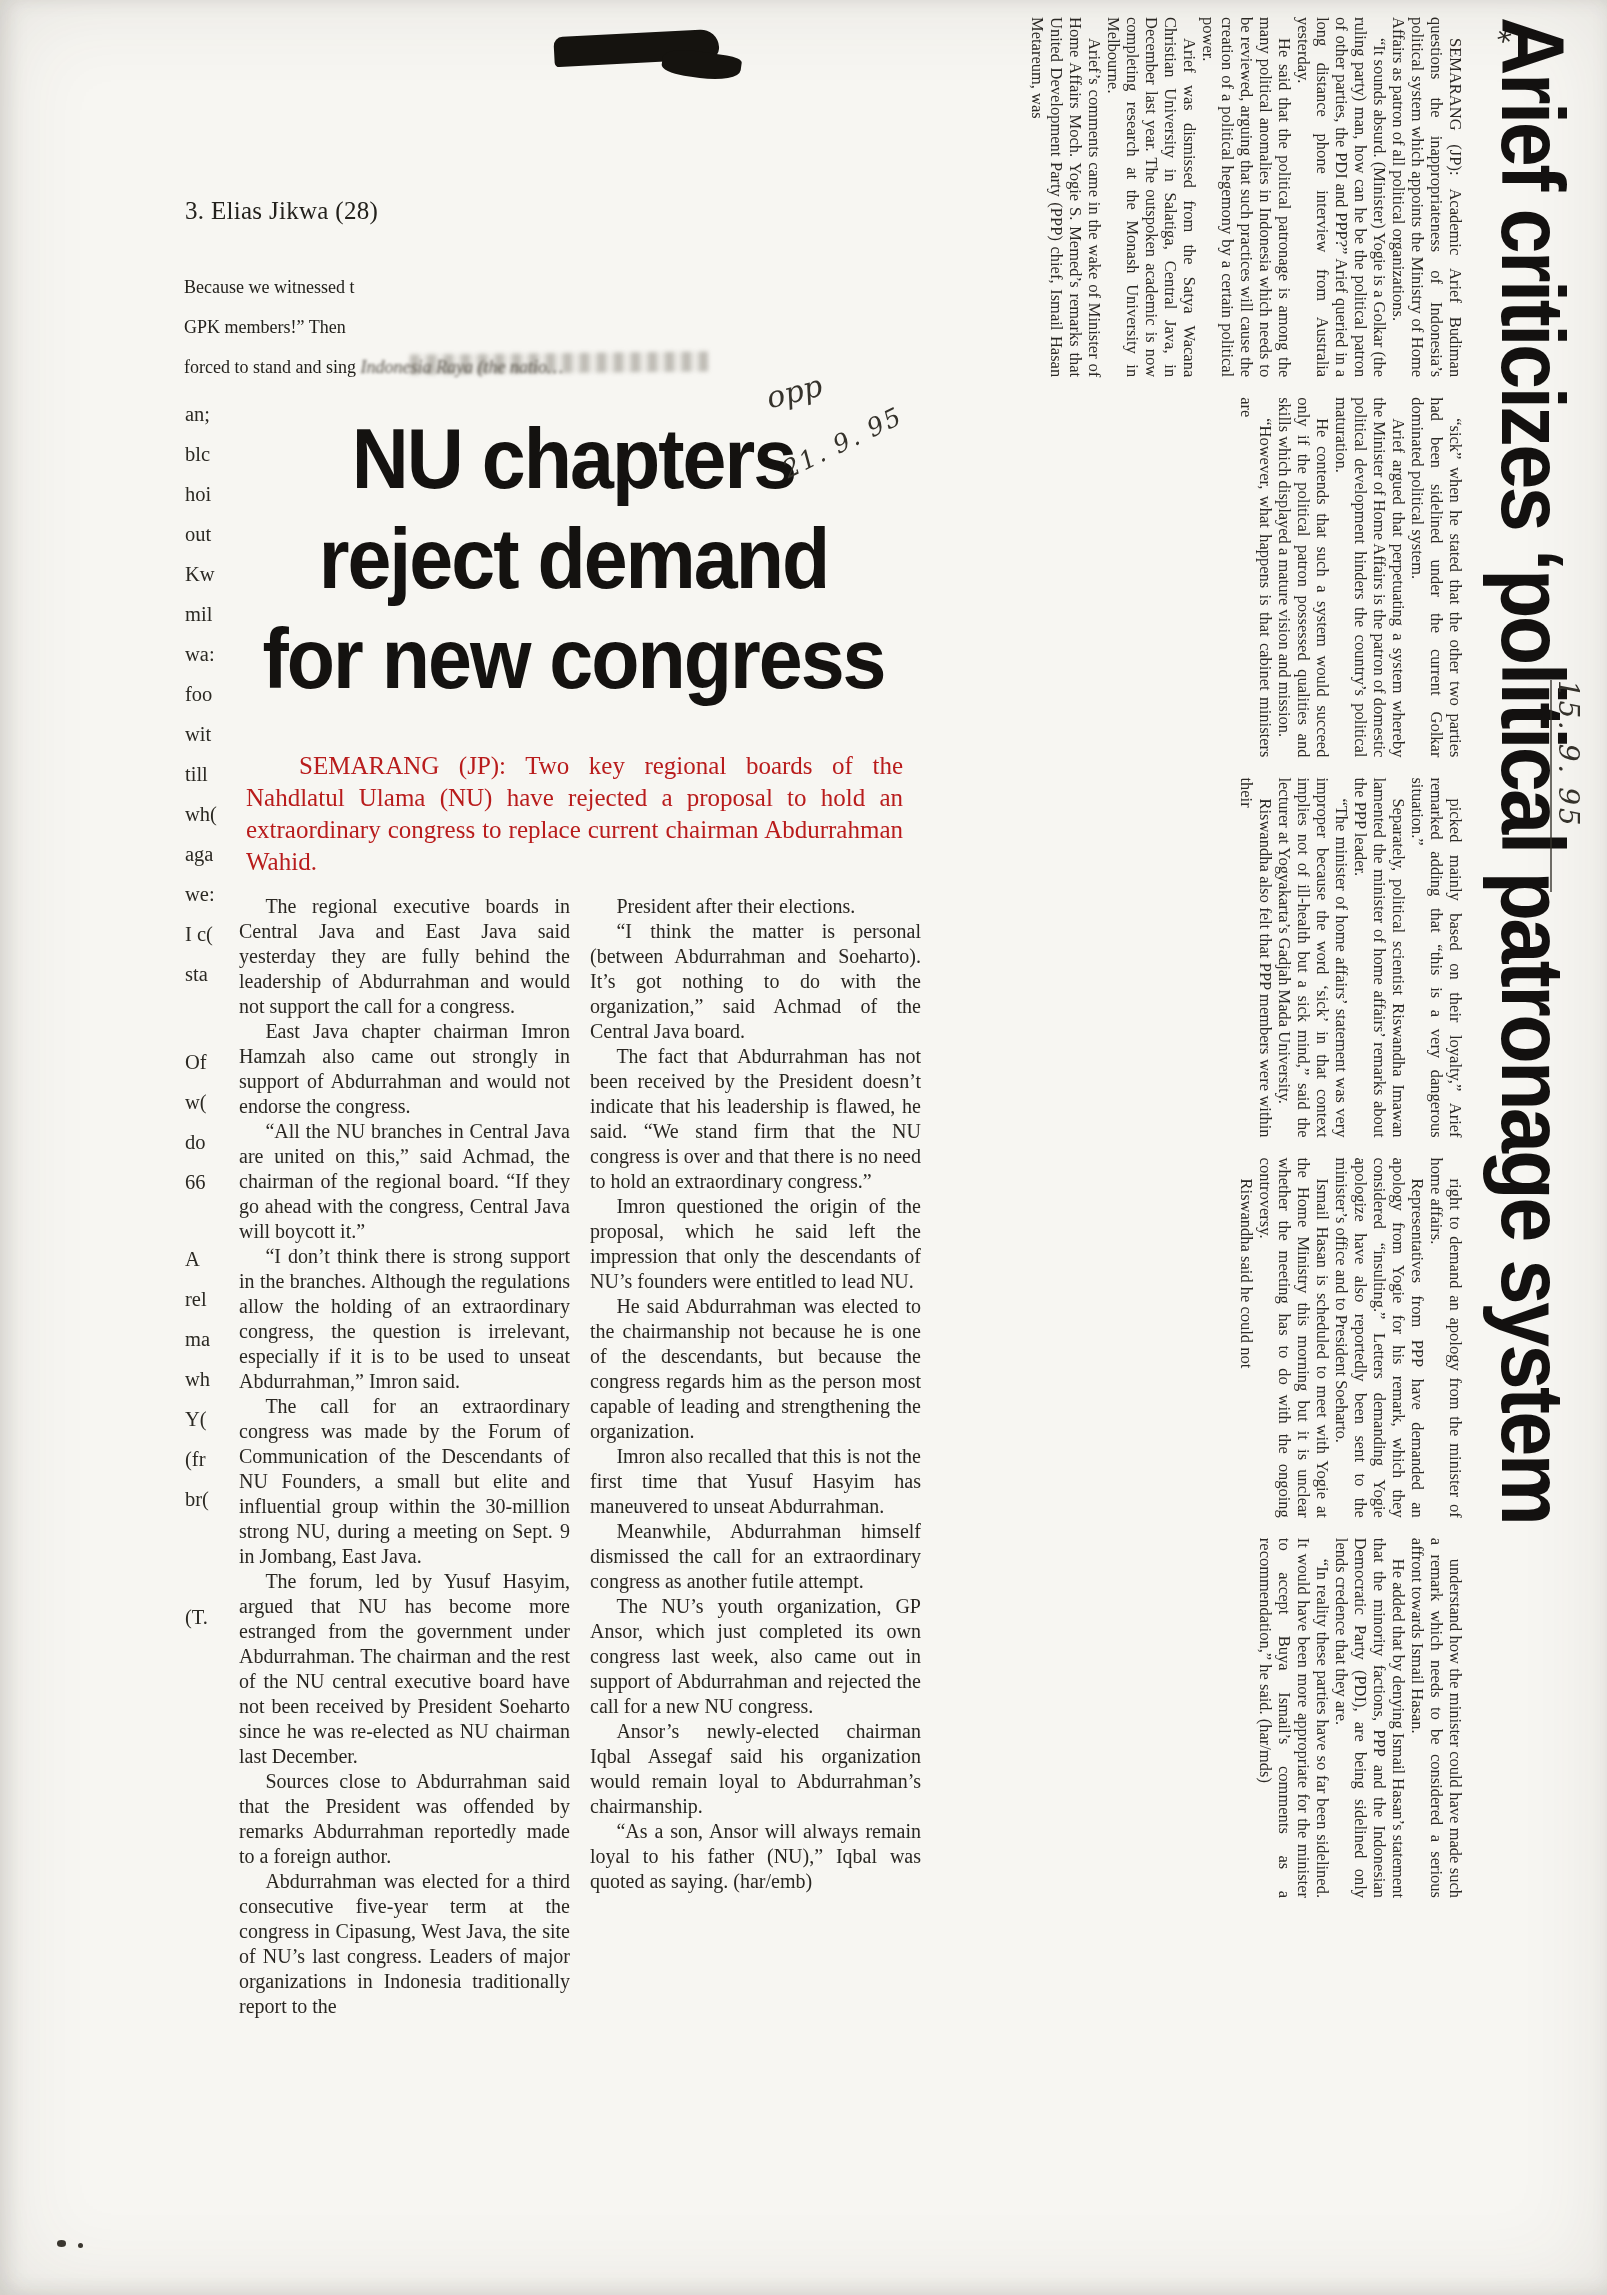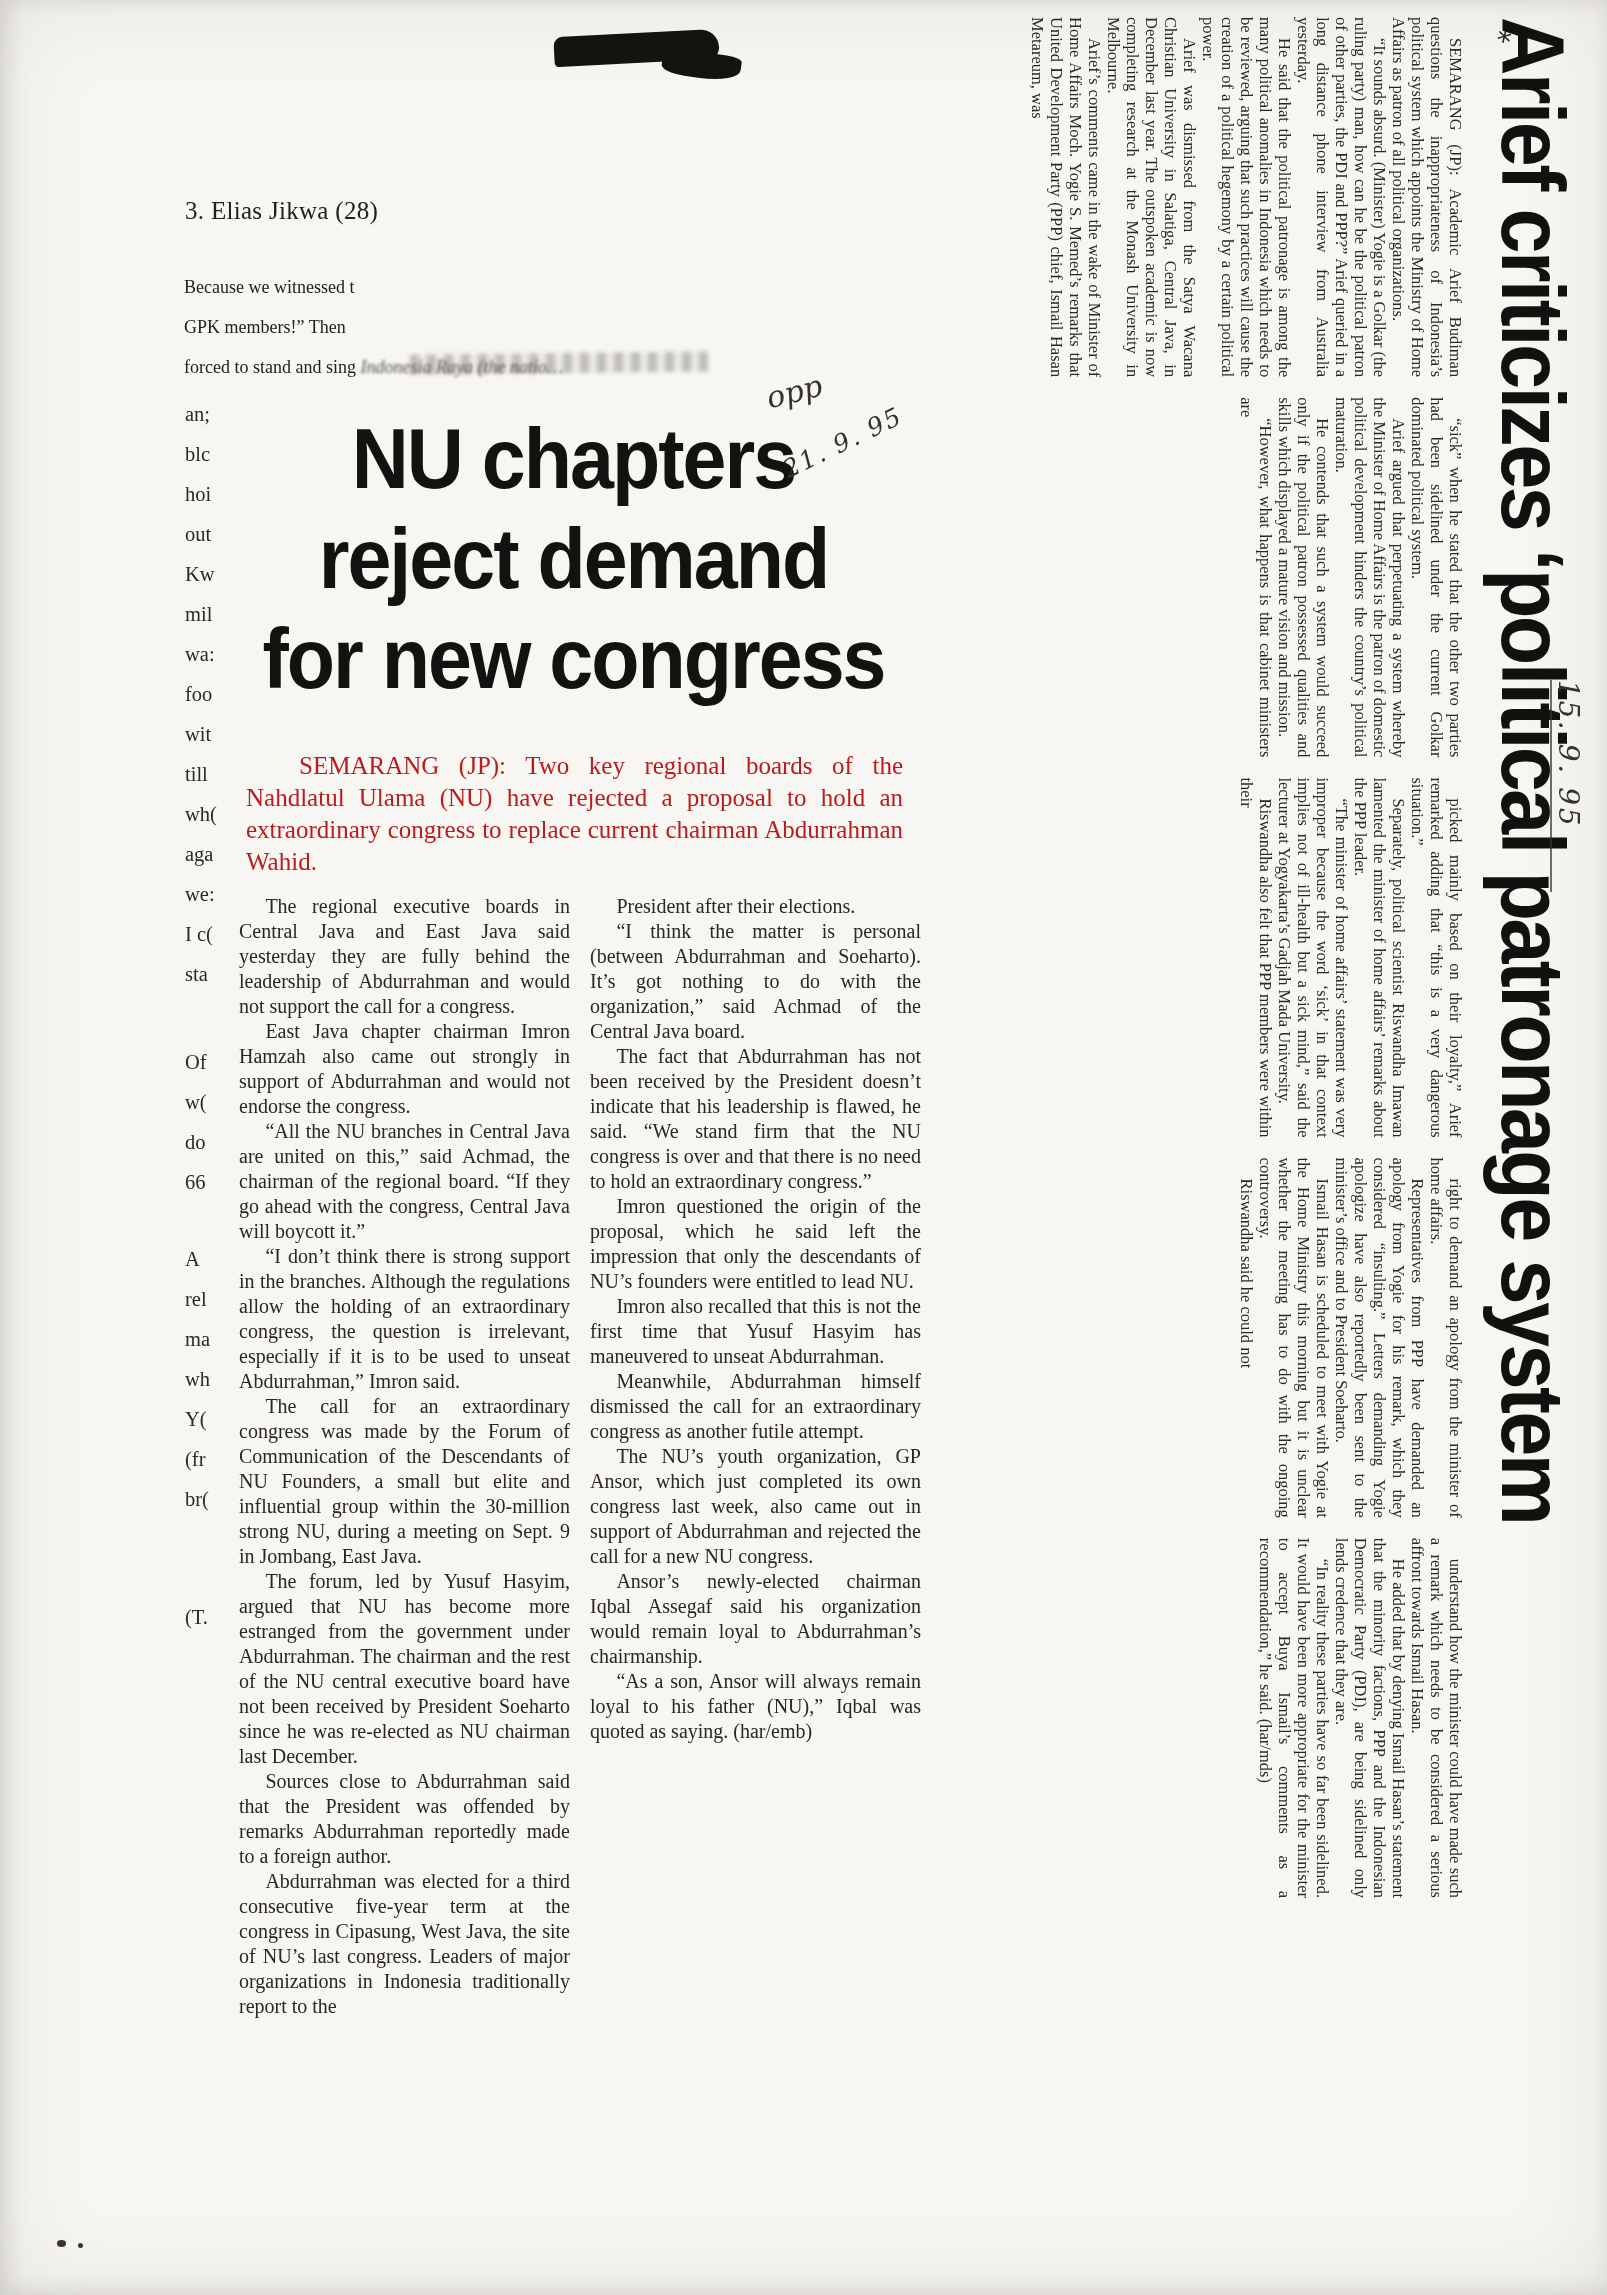--- a/index.html
+++ b/index.html
@@ -125,20 +125,21 @@
         <p>The call for an extraordinary congress was made by the Forum of Communication of the Descendants of NU Founders, a small but elite and influential group within the 30-million strong NU, during a meeting on Sept. 9 in Jombang, East Java.</p>
         <p>The forum, led by Yusuf Hasyim, argued that NU has become more estranged from the government under Abdurrahman. The chairman and the rest of the NU central executive board have not been received by President Soeharto since he was re-elected as NU chairman last December.</p>
         <p>Sources close to Abdurrahman said that the President was offended by remarks Abdurrahman reportedly made to a foreign author.</p>
         <p>Abdurrahman was elected for a third consecutive five-year term at the congress in Cipasung, West Java, the site of NU’s last congress. Leaders of major organizations in Indonesia traditionally report to the</p>
       </div>
     <div class="nu-col">
         <p>President after their elections.</p>
         <p>“I think the matter is personal (between Abdurrahman and Soeharto). It’s got nothing to do with the organization,” said Achmad of the Central Java board.</p>
         <p>The fact that Abdurrahman has not been received by the President doesn’t indicate that his leadership is flawed, he said. “We stand firm that the NU congress is over and that there is no need to hold an extraordinary congress.”</p>
         <p>Imron questioned the origin of the proposal, which he said left the impression that only the descendants of NU’s founders were entitled to lead NU.</p>
+        <p>He said Abdurrahman was elected to the chairmanship not because he is one of the descendants, but because the congress regards him as the person most capable of leading and strengthening the organization.</p>
         <p>Imron also recalled that this is not the first time that Yusuf Hasyim has maneuvered to unseat Abdurrahman.</p>
         <p>Meanwhile, Abdurrahman himself dismissed the call for an extraordinary congress as another futile attempt.</p>
         <p>The NU’s youth organization, GP Ansor, which just completed its own congress last week, also came out in support of Abdurrahman and rejected the call for a new NU congress.</p>
         <p>Ansor’s newly-elected chairman Iqbal Assegaf said his organization would remain loyal to Abdurrahman’s chairmanship.</p>
         <p>“As a son, Ansor will always remain loyal to his father (NU),” Iqbal was quoted as saying. (har/emb)</p>
       </div>
   </div>
 
   <div class="rot-article">
     <div class="rot-headline">Arief criticizes ‘political patronage system</div>

